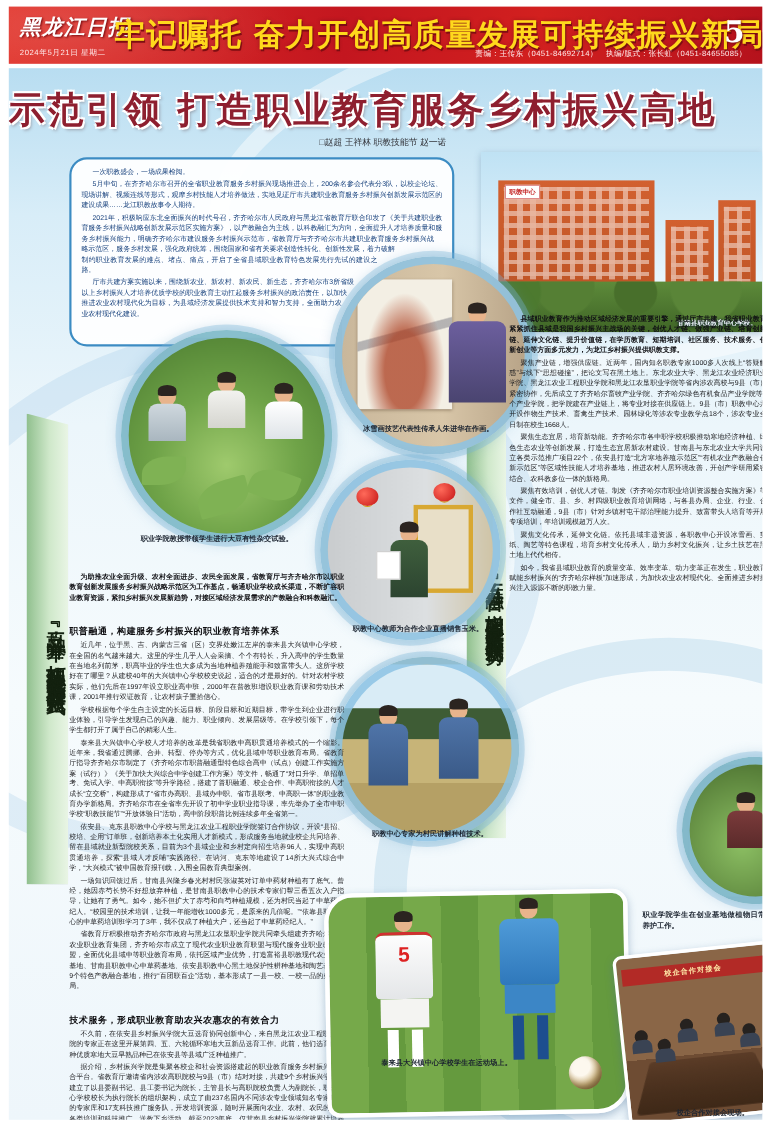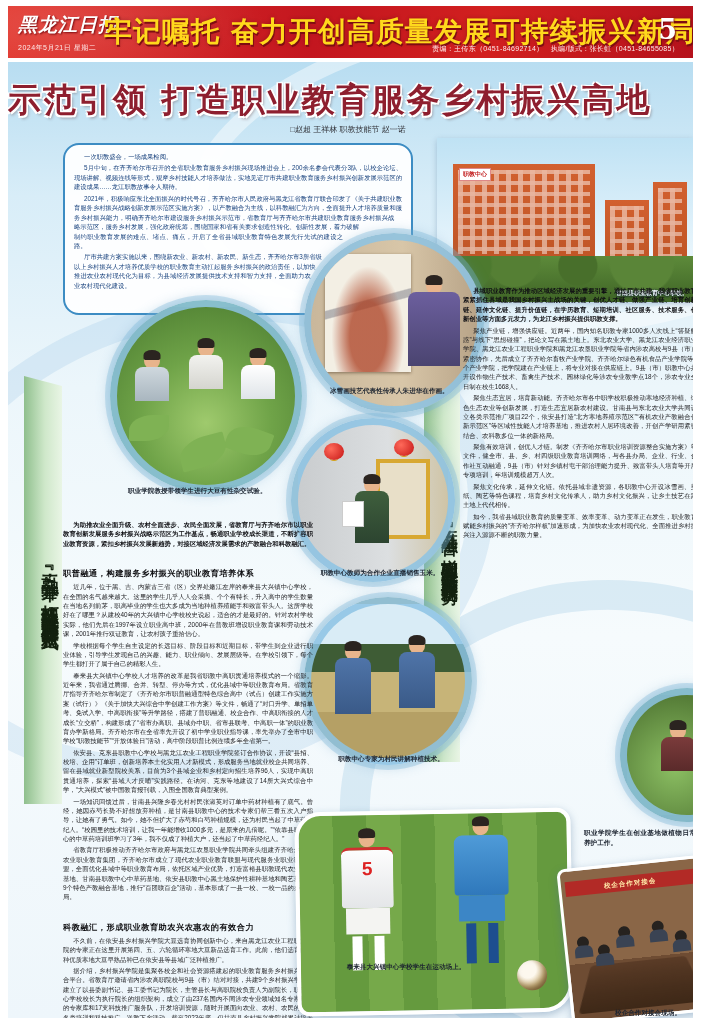--- a/index.html
+++ b/index.html
@@ -252,21 +252,21 @@
 
     <div class="col left-col">
       <p class="lead">为助推农业全面升级、农村全面进步、农民全面发展，省教育厅与齐齐哈尔市以职业教育创新发展服务乡村振兴战略示范区为工作基点，畅通职业学校成长渠道，不断扩容职业教育资源，紧扣乡村振兴发展新趋势，对接区域经济发展需求的产教融合和科教融汇。</p>
       <h3>职普融通，构建服务乡村振兴的职业教育培养体系</h3>
       <p>近几年，位于黑、吉、内蒙古三省（区）交界处嫩江左岸的泰来县大兴镇中心学校，在全国的名气越来越大。这里的学生几乎人人会采摘、个个有特长，升入高中的学生数量在当地名列前茅，职高毕业的学生也大多成为当地种植养殖能手和致富带头人。这所学校好在了哪里？从建校40年的大兴镇中心学校校史说起，适合的才是最好的。针对农村学校实际，他们先后在1997年设立职业高中班，2000年在普教班增设职业教育课和劳动技术课，2001年推行双证教育，让农村孩子重拾信心。</p>
       <p>学校根据每个学生自主设定的长远目标、阶段目标和近期目标，带学生到企业进行职业体验，引导学生发现自己的兴趣、能力、职业倾向、发展层级等。在学校引领下，每个学生都打开了属于自己的精彩人生。</p>
       <p>泰来县大兴镇中心学校人才培养的改革是我省职教中高职贯通培养模式的一个缩影。近年来，我省通过腾挪、合并、转型、停办等方式，优化县域中等职业教育布局。省教育厅指导齐齐哈尔市制定了《齐齐哈尔市职普融通型特色综合高中（试点）创建工作实施方案（试行）》《关于加快大兴综合中学创建工作方案》等文件，畅通了“对口升学、单招单考、免试入学、中高职衔接”等升学路径，搭建了普职融通、校企合作、中高职衔接的人才成长“立交桥”，构建形成了“省市办高职、县域办中职、省市县联考、中高职一体”的职业教育办学新格局。齐齐哈尔市在全省率先开设了初中学业职业指导课，率先举办了全市中职学校“职教技能节”“开放体验日”活动，高中阶段职普比例连续多年全省第一。</p>
       <p>依安县、克东县职教中心学校与黑龙江农业工程职业学院签订合作协议，开设“县招、校培、企用”订单班，创新培养本土化实用人才新模式，形成服务当地就业校企共同培养、留在县域就业新型院校关系，目前为3个县域企业和乡村定向招生培养96人，实现中高职贯通培养，探索“县域人才反哺”实践路径。在讷河、克东等地建设了14所大兴式综合中学，“大兴模式”被中国教育报刊载，入围全国教育典型案例。</p>
       <p>一场知识回馈过后，甘南县兴隆乡春光村村民张淑英对订单中药材种植有了底气。曾经，她因赤芍长势不好想放弃种植，是甘南县职教中心的技术专家们帮三番五次入户指导，让她有了勇气。如今，她不但扩大了赤芍和白芍种植规模，还为村民当起了中草药经纪人。“校园里的技术培训，让我一年能增收1000多元，是原来的几倍呢。”“依靠县职教中心的中草药培训班学习了3年，我不仅成了种植大户，还当起了中草药经纪人。”</p>
       <p>省教育厅积极推动齐齐哈尔市政府与黑龙江农垦职业学院共同牵头组建齐齐哈尔现代农业职业教育集团，齐齐哈尔市成立了现代农业职业教育联盟与现代服务业职业教育联盟，全面优化县域中等职业教育布局，依托区域产业优势，打造富裕县职教现代农业示范基地、甘南县职教中心中草药基地、依安县职教中心黑土地保护性耕种基地和陶艺基地等9个特色产教融合基地，推行“百团联百企”活动，基本形成了一县一校、一校一品的办学格局。</p>
-      <h3>科教融汇，形成职业教育助农兴农惠农的有效合力</h3>
+      <h3>技术服务，形成职业教育助农兴农惠农的有效合力</h3>
       <p>不久前，在依安县乡村振兴学院大豆选育协同创新中心，来自黑龙江农业工程职业学院的专家正在这里开展第四、五、六轮循环寒地大豆新品选育工作。此前，他们选育的多种优质寒地大豆早熟品种已在依安县等县域广泛种植推广。</p>
       <p>据介绍，乡村振兴学院是集聚各校企和社会资源搭建起的职业教育服务乡村振兴的综合平台。省教育厅邀请省内涉农高职院校与9县（市）结对对接，共建9个乡村振兴学院，建立了以县委副书记、县工委书记为院长，主管县长与高职院校负责人为副院长，职教中心学校校长为执行院长的组织架构，成立了由237名国内不同涉农专业领域知名专家组成的专家库和17支科技推广服务队，开发培训资源，随时开展面向农业、农村、农民的各级各类培训和科技推广、送教下乡活动。截至2023年底，仅甘南县乡村振兴学院就累计培养新型职业农民近4000人，涌现出如“鹅司令”“高粱红”“青贮玉米大王”等创业典型和致富带头人近500人；开展焊工、电工、育婴、中草药等近40个工种的职业技能培训，年培训人数达3000人以上。</p>
 
     </div>
 
     <div class="col right-col">
       <p class="lead">县域职业教育作为推动区域经济发展的重要引擎，通过厅市共建，我省职业教育紧紧抓住县域是我国乡村振兴主战场的关键，创优人才链、做强产业链、培育创新链、延伸文化链、提升价值链，在学历教育、短期培训、社区服务、技术服务、创新创业等方面多元发力，为龙江乡村振兴提供职教支撑。</p>
       <p>聚焦产业链，增强供应链。近两年，国内知名职教专家1000多人次线上“答疑解惑”与线下“思想碰撞”，把论文写在黑土地上。东北农业大学、黑龙江农业经济职业学院、黑龙江农业工程职业学院和黑龙江农垦职业学院等省内涉农高校与9县（市）紧密协作，先后成立了齐齐哈尔畜牧产业学院、齐齐哈尔绿色有机食品产业学院等3个产业学院，把学院建在产业链上，将专业对接在供应链上。9县（市）职教中心共开设作物生产技术、畜禽生产技术、园林绿化等涉农专业教学点18个，涉农专业全日制在校生1668人。</p>
       <p>聚焦生态宜居，培育新动能。齐齐哈尔市各中职学校积极推动寒地经济种植、绿色生态农业等创新发展，打造生态宜居新农村建设。甘南县与东北农业大学共同设立各类示范推广项目22个，依安县打造“北方寒地养殖示范区”“有机农业产教融合创新示范区”等区域性技能人才培养基地，推进农村人居环境改善，开创产学研用紧密结合、农科教多位一体的新格局。</p>
       <p>聚焦有效培训，创优人才链。制发《齐齐哈尔市职业培训资源整合实施方案》等文件，健全市、县、乡、村四级职业教育培训网络，与各县办局、企业、行业、合作社互动融通，9县（市）针对乡镇村屯干部治理能力提升、致富带头人培育等开展专项培训，年培训规模超万人次。</p>

